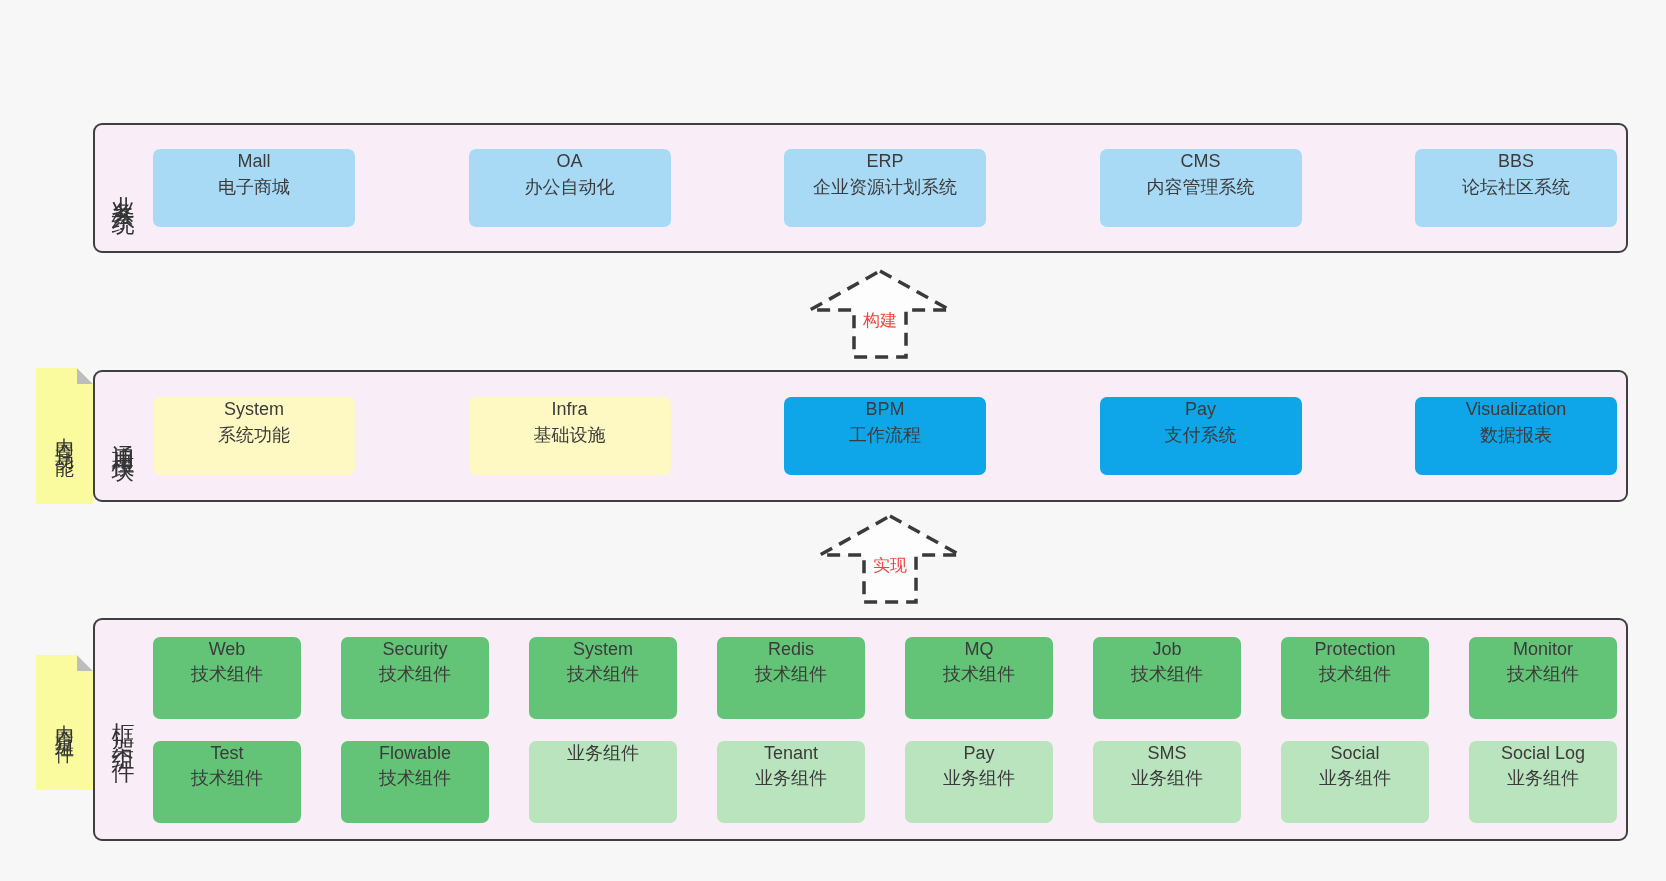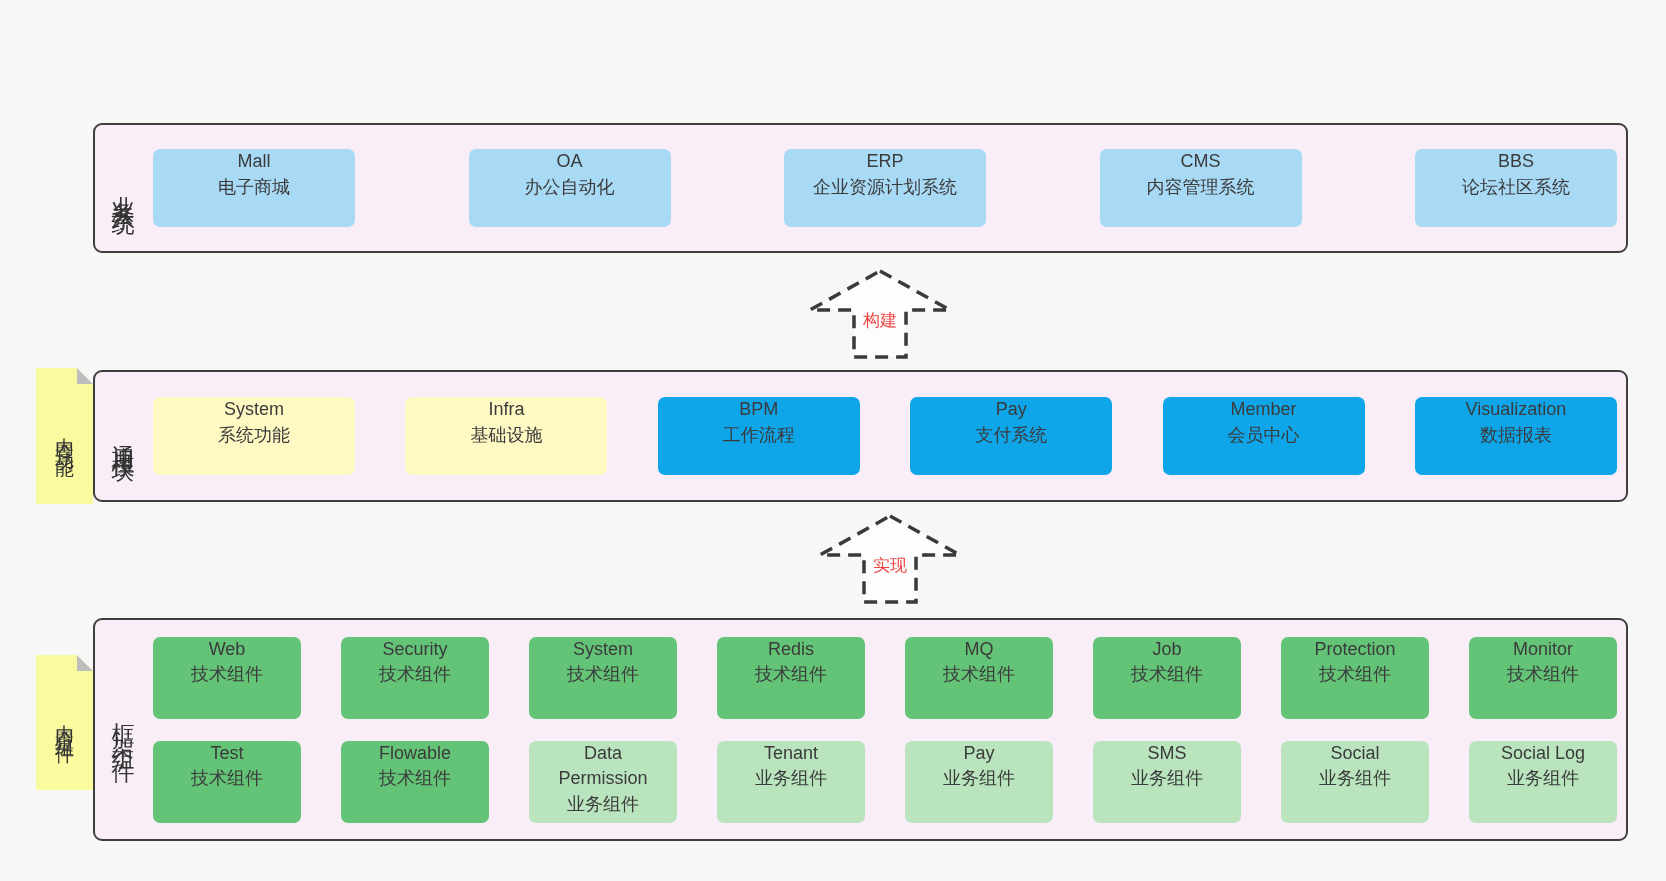--- a/index.html
+++ b/index.html
@@ -115,24 +115,20 @@
       </div>
       <div class="box box-wide v-pink">
         <div class="box-name">BPM</div>
         <div class="box-desc">工作流程</div>
       </div>
       <div class="box box-wide v-pink">
         <div class="box-name">Pay</div>
         <div class="box-desc">支付系统</div>
       </div>
       <div class="box box-wide v-pink">
-        <div class="box-name">Member</div>
-        <div class="box-desc">会员中心</div>
-      </div>
-      <div class="box box-wide v-pink">
         <div class="box-name">Visualization</div>
         <div class="box-desc">数据报表</div>
       </div>
     </div>
   </div>
 </div>
 
 <div class="arrow" style="left:815px;top:513px;">
   <svg viewBox="0 0 150 92">
     <path d="M75 3 L145 42 L101 42 L101 89 L49 89 L49 42 L5 42 Z" fill="#fdfdfd" stroke="#3a3a3a" stroke-width="3.5" stroke-dasharray="13 8" stroke-linejoin="miter"></path>
@@ -185,21 +181,20 @@
     <div class="band-row">
       <div class="box box-sm v-green">
         <div class="box-name">Test</div>
         <div class="box-desc">技术组件</div>
       </div>
       <div class="box box-sm v-green">
         <div class="box-name">Flowable</div>
         <div class="box-desc">技术组件</div>
       </div>
       <div class="box box-sm v-lightgreen">
-        <div class="box-name">Data Permission</div>
         <div class="box-desc">业务组件</div>
       </div>
       <div class="box box-sm v-lightgreen">
         <div class="box-name">Tenant</div>
         <div class="box-desc">业务组件</div>
       </div>
       <div class="box box-sm v-lightgreen">
         <div class="box-name">Pay</div>
         <div class="box-desc">业务组件</div>
       </div>

